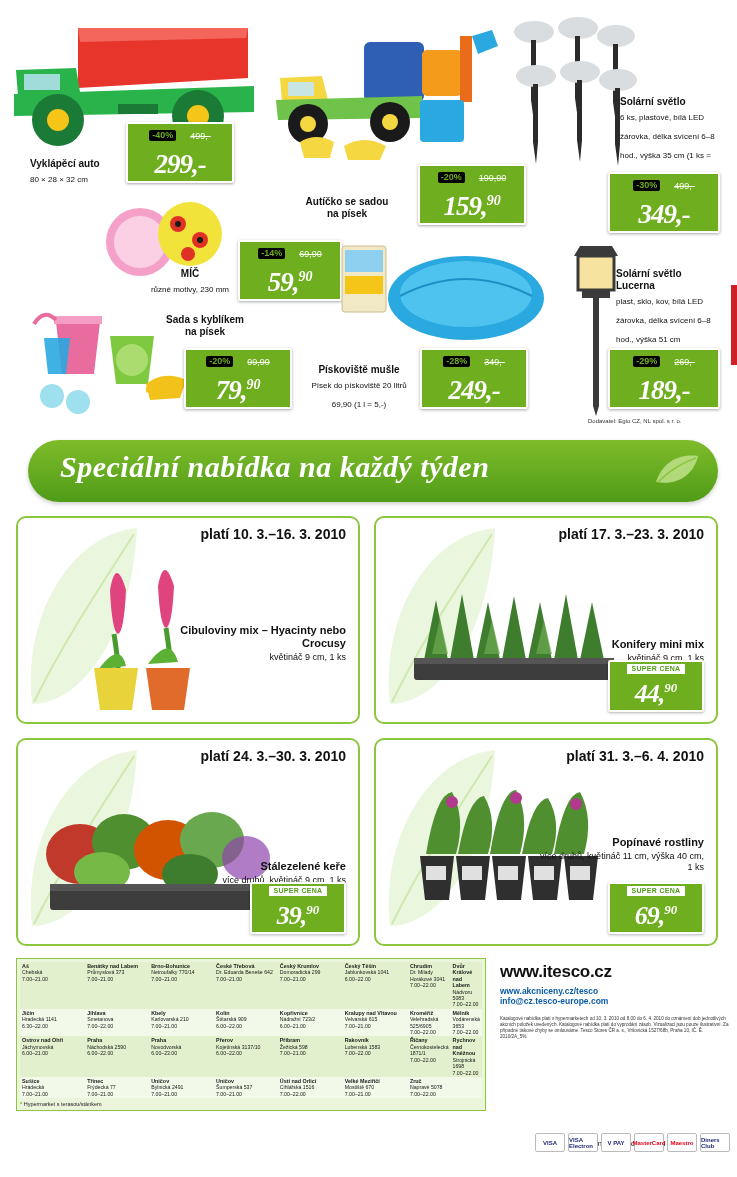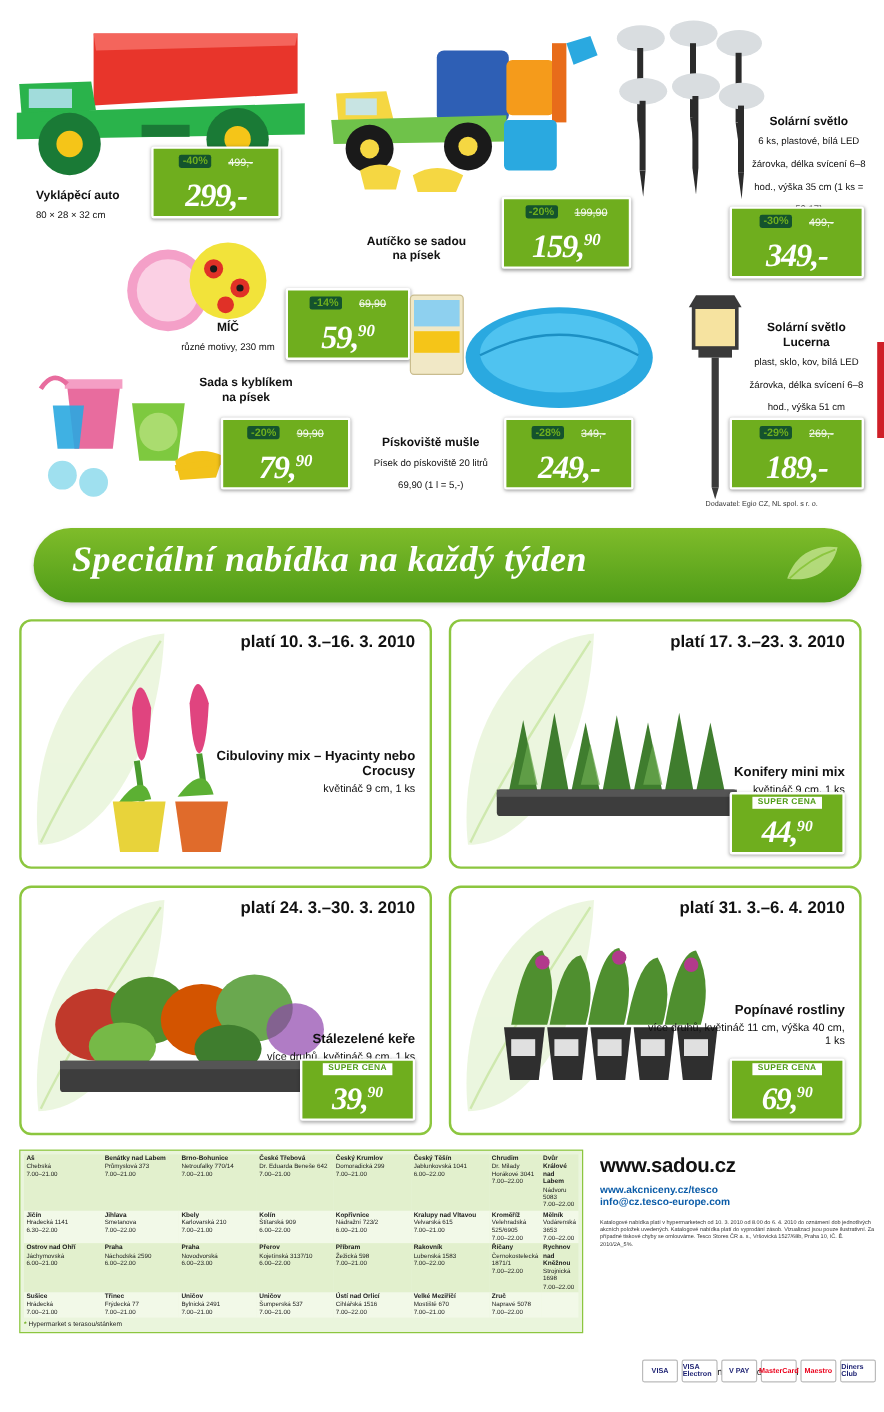--- a/index.html
+++ b/index.html
@@ -23,21 +23,21 @@
     background:#6fae1e;
     border:2px solid #ffffff;
     box-shadow:0 1px 3px rgba(0,0,0,.35);
     color:#ffffff;
     text-align:center;
     border-radius:2px;
     padding:2px 6px 3px 6px;
   }
   .flag .disc {
     display:inline-block;
-    background:#14532d;
+    background:#000000;
     color:#6fae1e;
     font-weight:bold;
     font-size:9px;
     padding:0 3px;
     border-radius:2px;
     line-height:11px;
     vertical-align:middle;
   }
   .flag .old {
     display:inline-block;
@@ -61,21 +61,21 @@
   .flag .price .sup { font-size:14px; vertical-align:super; letter-spacing:0; }
 
   .prodname {
     position:absolute;
     font-size:10px;
     font-weight:bold;
     line-height:12px;
     color:#111;
   }
   .prodname .sub { display:block; font-weight:normal; font-size:8px; line-height:19px; }
-  .prodname.r { text-align:center; }
+  .prodname.r { text-align:left; }
   .prodname.c { text-align:center; }
 
   .supplier {
     position:absolute;
     font-size:6px;
     color:#333;
   }
 
   
   .banner {
@@ -597,21 +597,21 @@
         </tr>
       </tbody>
     </table>
     <div class="note">
       <span class="star">*</span>
       <span>Hypermarket s terasou/stánkem</span>
     </div>
   </div>
 
   <div class="webinfo">
-    <div class="www">www.sadou.cz</div>
+    <div class="www">www.itesco.cz</div>
     <div class="l2">www.akcniceny.cz/tesco</div>
     <div class="l3">info@cz.tesco-europe.com</div>
     <div class="legal">Katalogové nabídka platí v hypermarketech od 10. 3. 2010 od 8.00 do 6. 4. 2010 do oznámení dob jednotlivých akcních položek uvedených. Katalogové nabídka platí do vyprodání zásob. Vizualizaci jsou pouze ilustrativní. Za případné tiskové chyby se omlouváme. Tesco Stores ČR a. s., Vršovická 1527/68b, Praha 10, IČ. Ě. 2010/2A_5%.</div>
   </div>
 
   <div class="paylabel" style="left:584px; top:1139px; width:0; white-space:nowrap; text-align:right; transform:translateX(-100%);">Přijímáme tyto platební karty</div>
   <div class="paycards">
     <div class="card">VISA</div>
     <div class="card v2">VISA Electron</div>
     <div class="card">V PAY</div>

